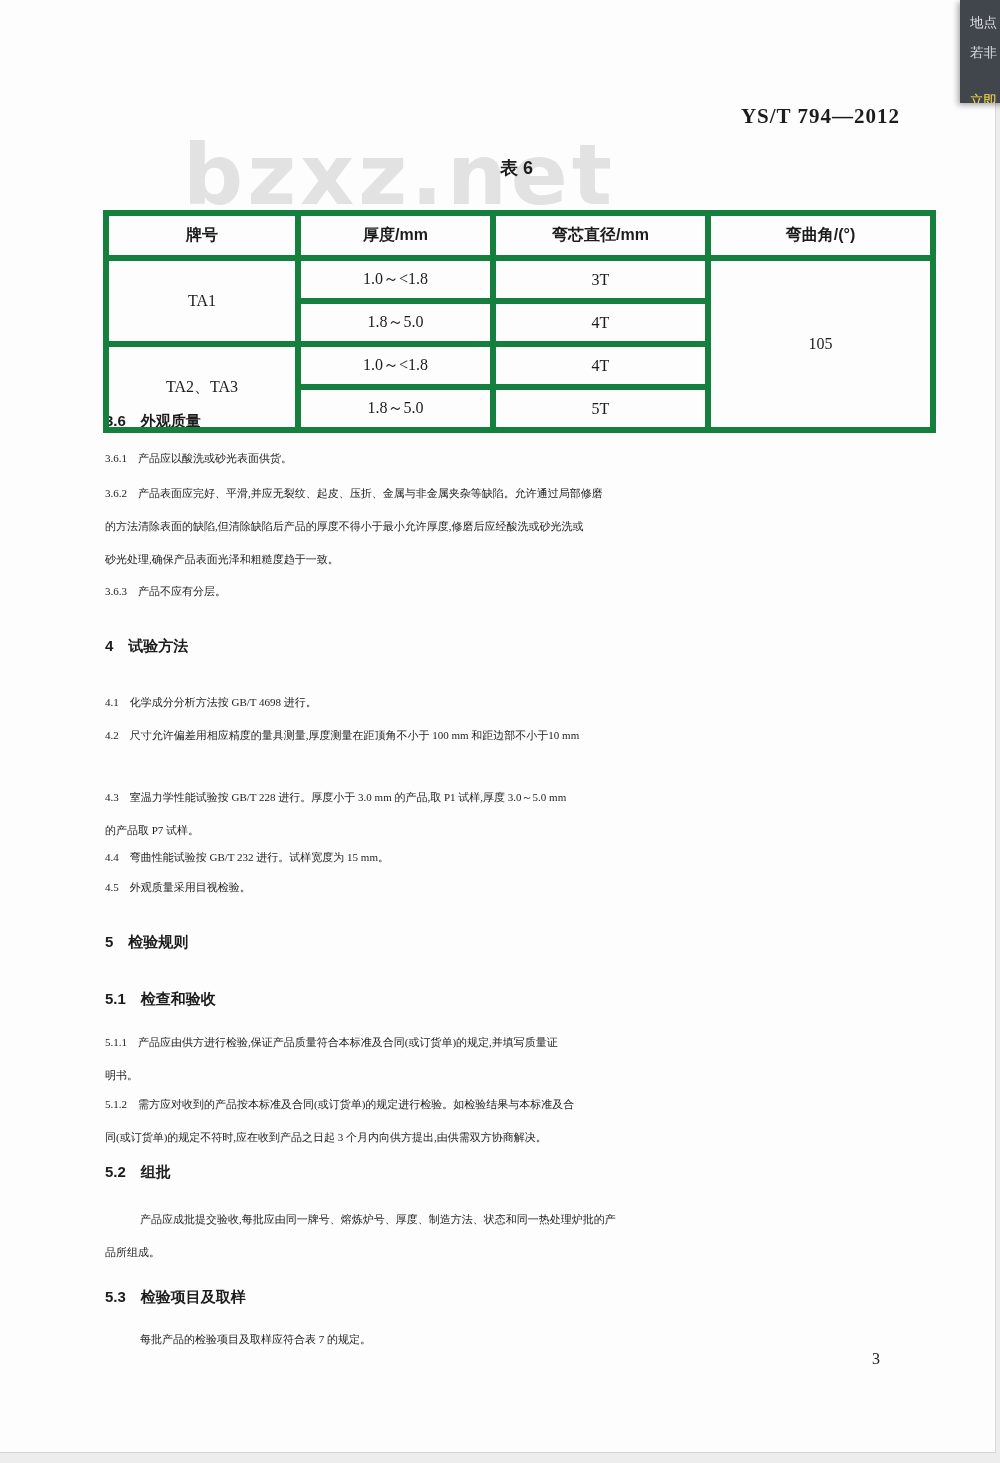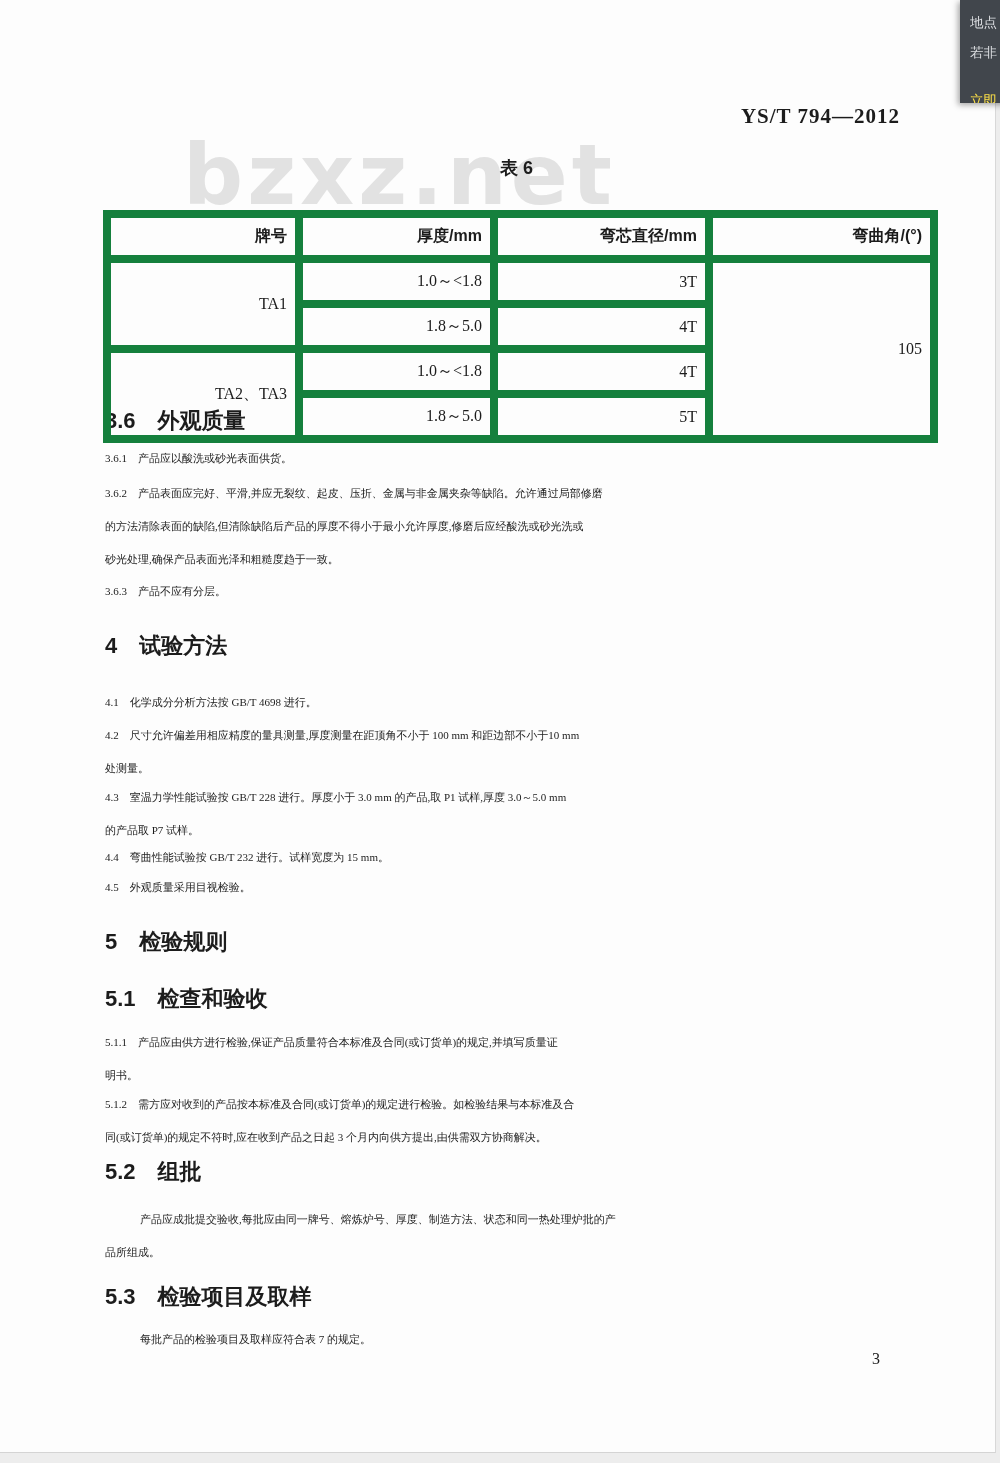--- a/index.html
+++ b/index.html
@@ -35,39 +35,39 @@
     text-align:center; font-weight:bold; font-size:18px;
     font-family:"Liberation Sans","DejaVu Sans",sans-serif;
     z-index:2;
   }
   table.spec {
     position:absolute; left:103px; top:210px;
     width:827px; border-collapse:collapse; table-layout:fixed;
     z-index:2; background:transparent;
   }
   table.spec th, table.spec td {
-    border:8px solid #15803d; text-align:right; vertical-align:middle;
+    border:6px solid #15803d; text-align:center; vertical-align:middle;
     font-size:16px; padding:8px;
   }
   table.spec th {
     height:45px; font-weight:bold;
     font-family:"Liberation Sans","DejaVu Sans",sans-serif;
     border-bottom:3px solid #3a3a3a;
   }
   table.spec td { height:14px; font-family:Liberation Serif, serif; }
   .c1{width:192px}.c2{width:195px}.c3{width:215px}.c4{width:225px}
 
   .blk {
     position:absolute; left:105px; z-index:1;
     font-size:11px; line-height:33px; white-space:nowrap;
   }
   .blk.h {
     font-weight:bold;
     font-family:"Liberation Sans","DejaVu Sans",sans-serif;
-    font-size:22px;
+    font-size:15px;
   }
   .ln { white-space:nowrap; }
   .ln.indent { padding-left:35px; }
 
   .page-num {
     position:absolute; left:872px; top:1350px;
     font-size:16px; z-index:1;
   }
   .popup {
     position:absolute; left:960px; top:0; width:54px; height:103px;
@@ -138,21 +138,20 @@
   </div>
 
   <div class="blk" style="top:575px">3.6.3　产品不应有分层。</div>
 
   <div class="blk h" style="top:629px">4　试验方法</div>
 
   <div class="blk" style="top:686px">4.1　化学成分分析方法按 GB/T 4698 进行。</div>
 
   <div class="blk" style="top:719px">
     <div class="ln">4.2　尺寸允许偏差用相应精度的量具测量,厚度测量在距顶角不小于 100 mm 和距边部不小于10 mm</div>
-    <div class="ln">处测量。</div>
   </div>
 
   <div class="blk" style="top:781px">
     <div class="ln">4.3　室温力学性能试验按 GB/T 228 进行。厚度小于 3.0 mm 的产品,取 P1 试样,厚度 3.0～5.0 mm</div>
     <div class="ln">的产品取 P7 试样。</div>
   </div>
 
   <div class="blk" style="top:841px">4.4　弯曲性能试验按 GB/T 232 进行。试样宽度为 15 mm。</div>
 
   <div class="blk" style="top:871px">4.5　外观质量采用目视检验。</div>

